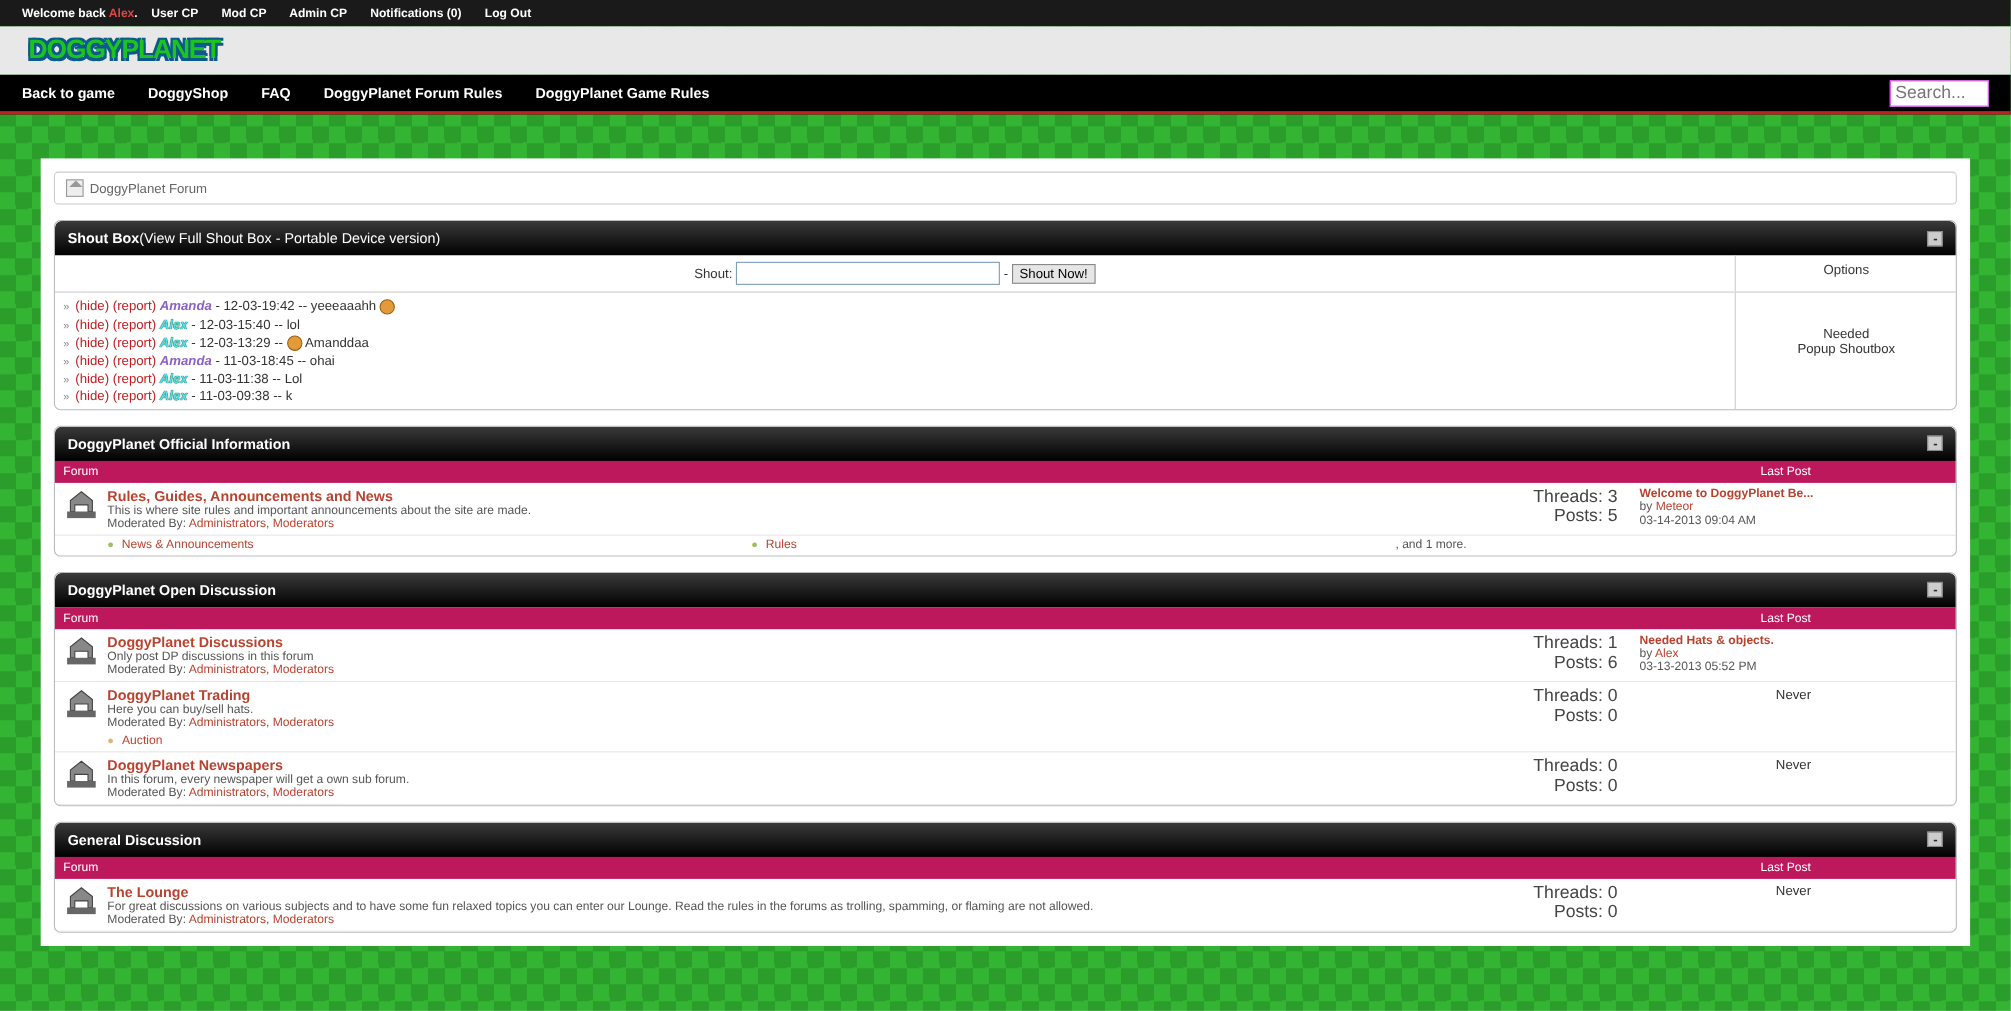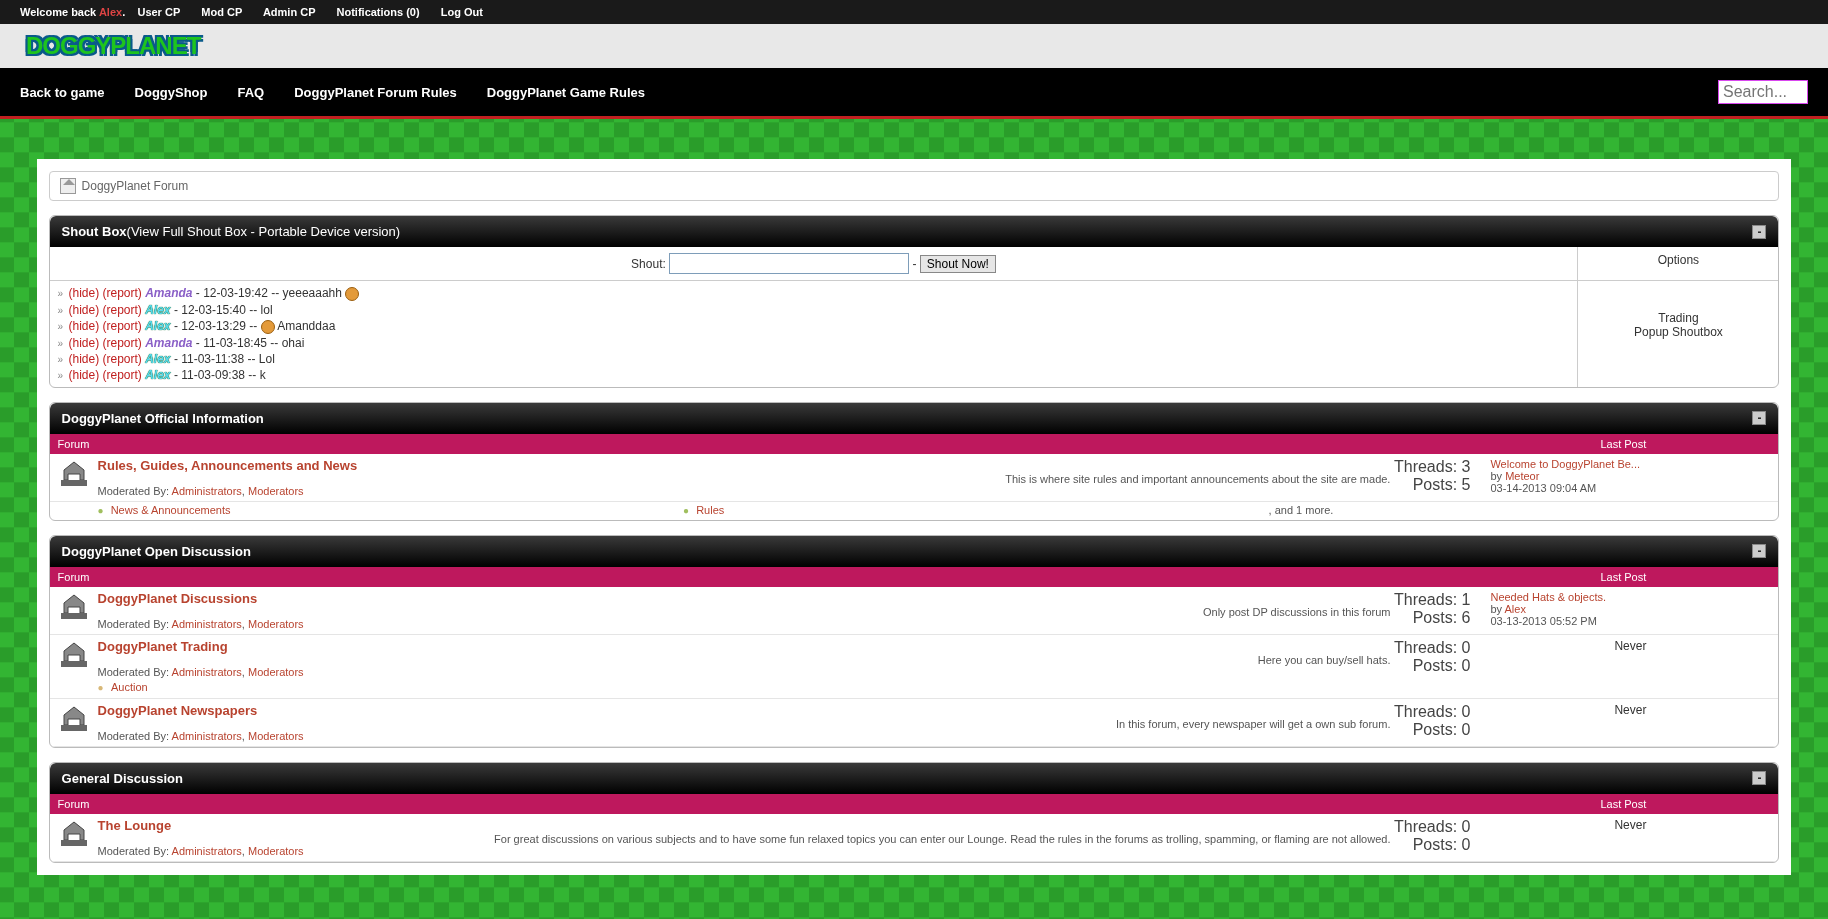--- a/index.html
+++ b/index.html
@@ -40,21 +40,21 @@
   display: inline-block;
   padding: 2px 6px;
 }
 
 .navbar {
   background: #000;
   border-bottom: 3px solid #c02020;
   display: flex;
   align-items: center;
   padding: 0 20px;
-  height: 51px;
+  height: 36px;
   font-size: 13px;
   font-weight: bold;
 }
 .navbar a { color: #fff; margin-right: 30px; }
 .navbar .spacer { flex: 1; }
 .navbar input {
   width: 90px;
   padding: 2px 4px;
   font-size: 16px;
   border: 1px solid #d946ef;
@@ -165,26 +165,26 @@
 }
 .forum-icon {
   width: 40px;
   flex-shrink: 0;
   padding-top: 2px;
 }
 .forum-icon svg { width: 32px; height: 28px; }
 .forum-info { flex: 1; }
 .forum-info .fname { color: #b8432f; font-weight: bold; font-size: 13px; }
 .forum-info .fname a { color: #b8432f; }
-.forum-info .fdesc { color: #555; font-size: 11px; text-align: right; }
+.forum-info .fdesc { color: #555; font-size: 11px; }
 .forum-info .fmod { color: #555; font-size: 11px; }
 .forum-info .fmod a { color: #b8432f; }
 .forum-stats { width: 100px; text-align: right; color: #444; font-size:16px; flex-shrink:0; padding-right: 20px;}
 .forum-last { width: 280px; font-size: 11px; color: #555; flex-shrink:0;}
-.forum-last .ltitle { color: #b8432f; font-weight: normal; }
+.forum-last .ltitle { color: #b8432f; font-weight: bold; }
 .forum-last a { color: #b8432f; }
 .forum-last .never { text-align: center; font-size:12px; color:#333;}
 
 .sub-row {
   padding: 2px 8px 4px 48px;
   font-size: 11px;
   color: #555;
   display:flex;
 }
 .sub-row .sub-link { color: #b8432f; }
@@ -245,21 +245,21 @@
     <div class="shout-body">
       <div class="shout-msgs" id="shout-msgs">
           <div><span class="arrow">»</span> <a href="#" class="hr-link">(hide)</a> <a href="#" class="hr-link">(report)</a> <span class="amanda">Amanda</span><span> - 12-03-19:42 -- yeeeaaahh </span><span class="emoji emoji-grin"></span></div>
           <div><span class="arrow">»</span> <a href="#" class="hr-link">(hide)</a> <a href="#" class="hr-link">(report)</a> <span class="alex">Alex</span><span> - 12-03-15:40 -- lol</span></div>
           <div><span class="arrow">»</span> <a href="#" class="hr-link">(hide)</a> <a href="#" class="hr-link">(report)</a> <span class="alex">Alex</span><span> - 12-03-13:29 -- </span><span class="emoji emoji-huh"></span><span> Amanddaa</span></div>
           <div><span class="arrow">»</span> <a href="#" class="hr-link">(hide)</a> <a href="#" class="hr-link">(report)</a> <span class="amanda">Amanda</span><span> - 11-03-18:45 -- ohai</span></div>
           <div><span class="arrow">»</span> <a href="#" class="hr-link">(hide)</a> <a href="#" class="hr-link">(report)</a> <span class="alex">Alex</span><span> - 11-03-11:38 -- Lol</span></div>
           <div><span class="arrow">»</span> <a href="#" class="hr-link">(hide)</a> <a href="#" class="hr-link">(report)</a> <span class="alex">Alex</span><span> - 11-03-09:38 -- k</span></div>
         </div>
       <div class="shout-side">
-        <div><a href="#" style="color:#333">Trading</a></div>
+        <div><a href="#" style="color:#333">Needed</a></div>
         <div><a href="#" style="color:#333">Popup Shoutbox</a></div>
       </div>
     </div>
   </div>
 
   <div class="panel">
     <div class="panel-head">
       <span>DoggyPlanet Official Information</span>
       <span class="spacer"></span>
       <span class="collapse">-</span>

